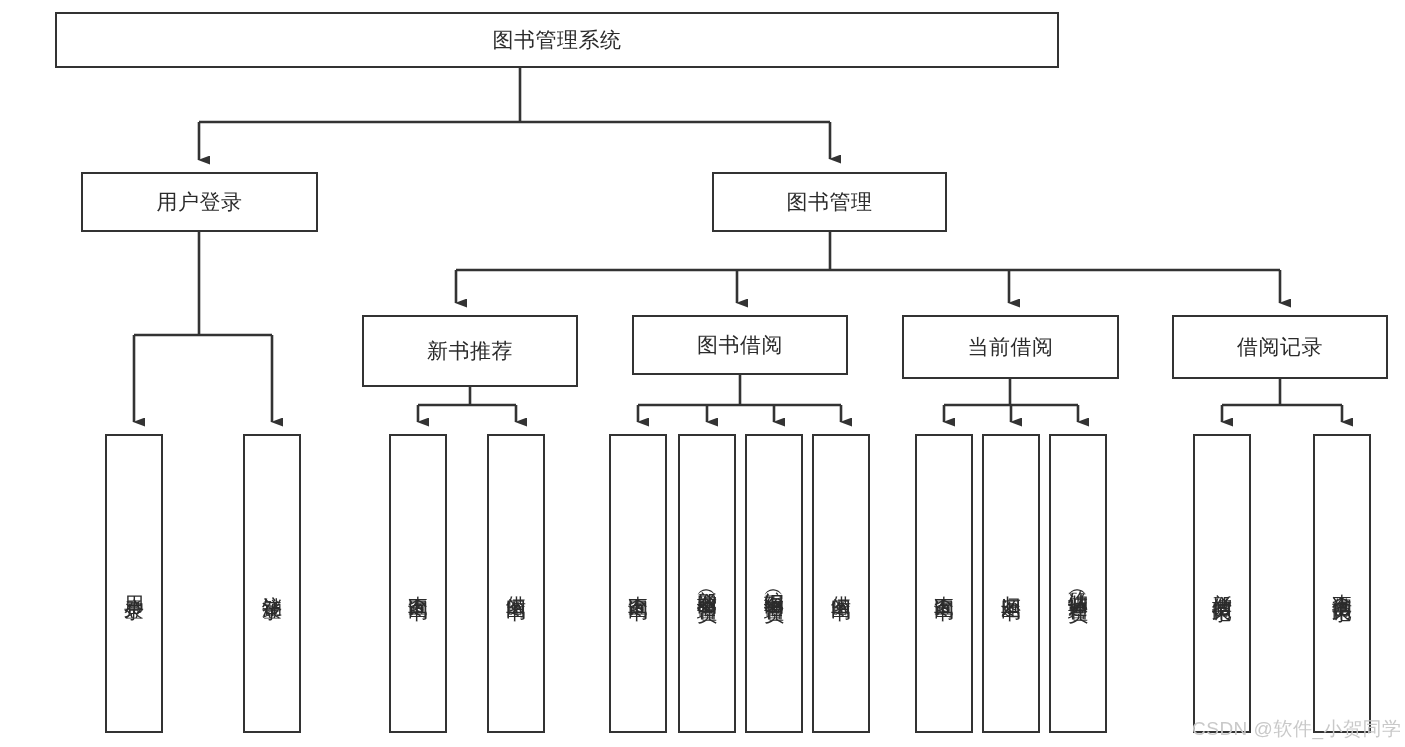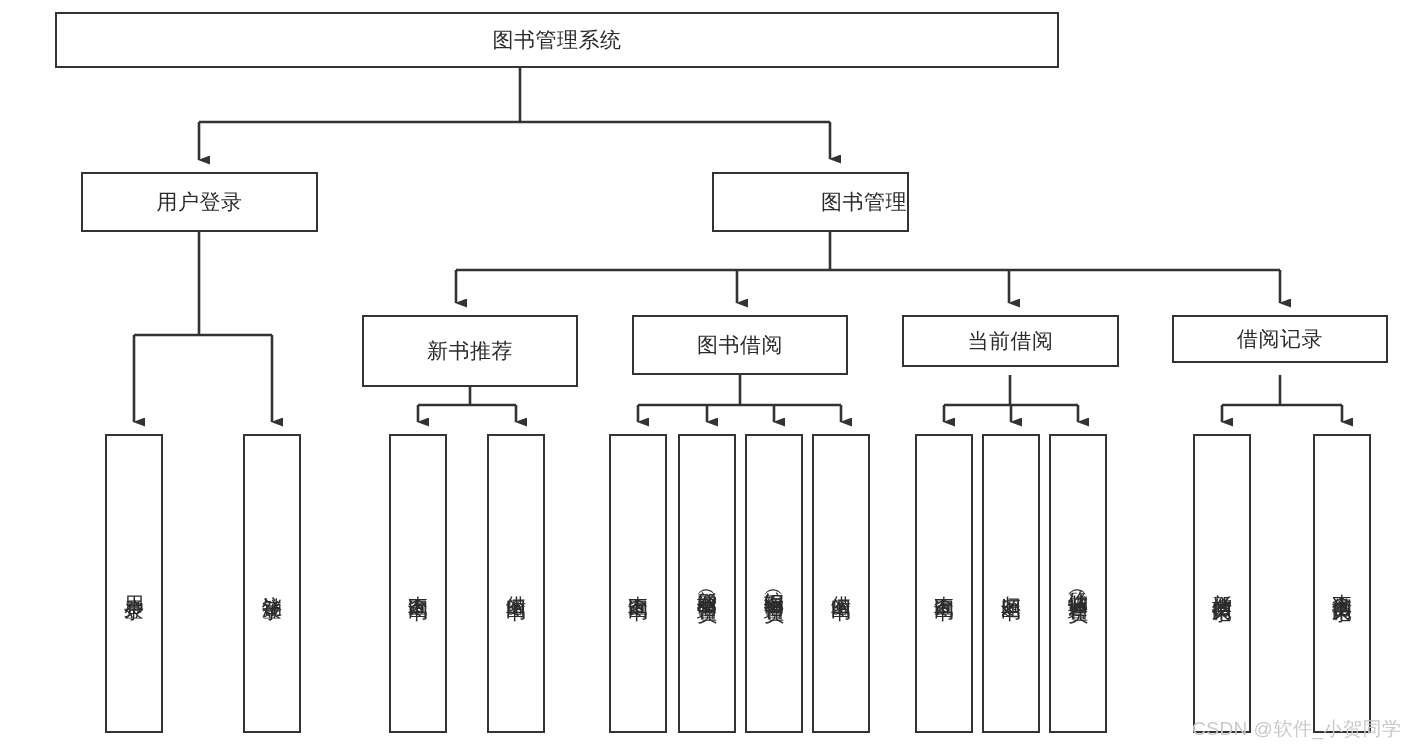--- a/index.html
+++ b/index.html
@@ -114,34 +114,34 @@
     </g>
   </svg>
 
   <div class="node horiz" style="left:18px; top:12px; width:1004px; height:56px;margin-left:37px;">
     <span>图书管理系统</span>
   </div>
 
   <div class="node horiz" style="left:81px; top:172px; width:237px; height:60px;">
     <span>用户登录</span>
   </div>
-  <div class="node horiz" style="left:712px; top:172px; width:197px; height:60px;justify-content:flex-end;">
+  <div class="node horiz" style="left:712px; top:172px; width:235px; height:60px;">
     <span>图书管理</span>
   </div>
 
   <div class="node horiz" style="left:362px; top:315px; width:216px; height:72px;">
     <span>新书推荐</span>
   </div>
   <div class="node horiz" style="left:632px; top:315px; width:216px; height:60px;justify-content:center;">
     <span>图书借阅</span>
   </div>
-  <div class="node horiz" style="left:902px; top:315px; width:217px; height:52px;">
+  <div class="node horiz" style="left:902px; top:315px; width:217px; height:64px;">
     <span>当前借阅</span>
   </div>
-  <div class="node horiz" style="left:1172px; top:315px; width:216px; height:48px;">
+  <div class="node horiz" style="left:1172px; top:315px; width:216px; height:64px;">
     <span>借阅记录</span>
   </div>
 
   <div class="node vert" style="left:105px; top:434px; width:58px; height:299px;">
     <span class="vtext">用户登录</span>
   </div>
   <div class="node vert" style="left:243px; top:434px; width:58px; height:299px;">
     <span class="vtext">注销登录</span>
   </div>
 

